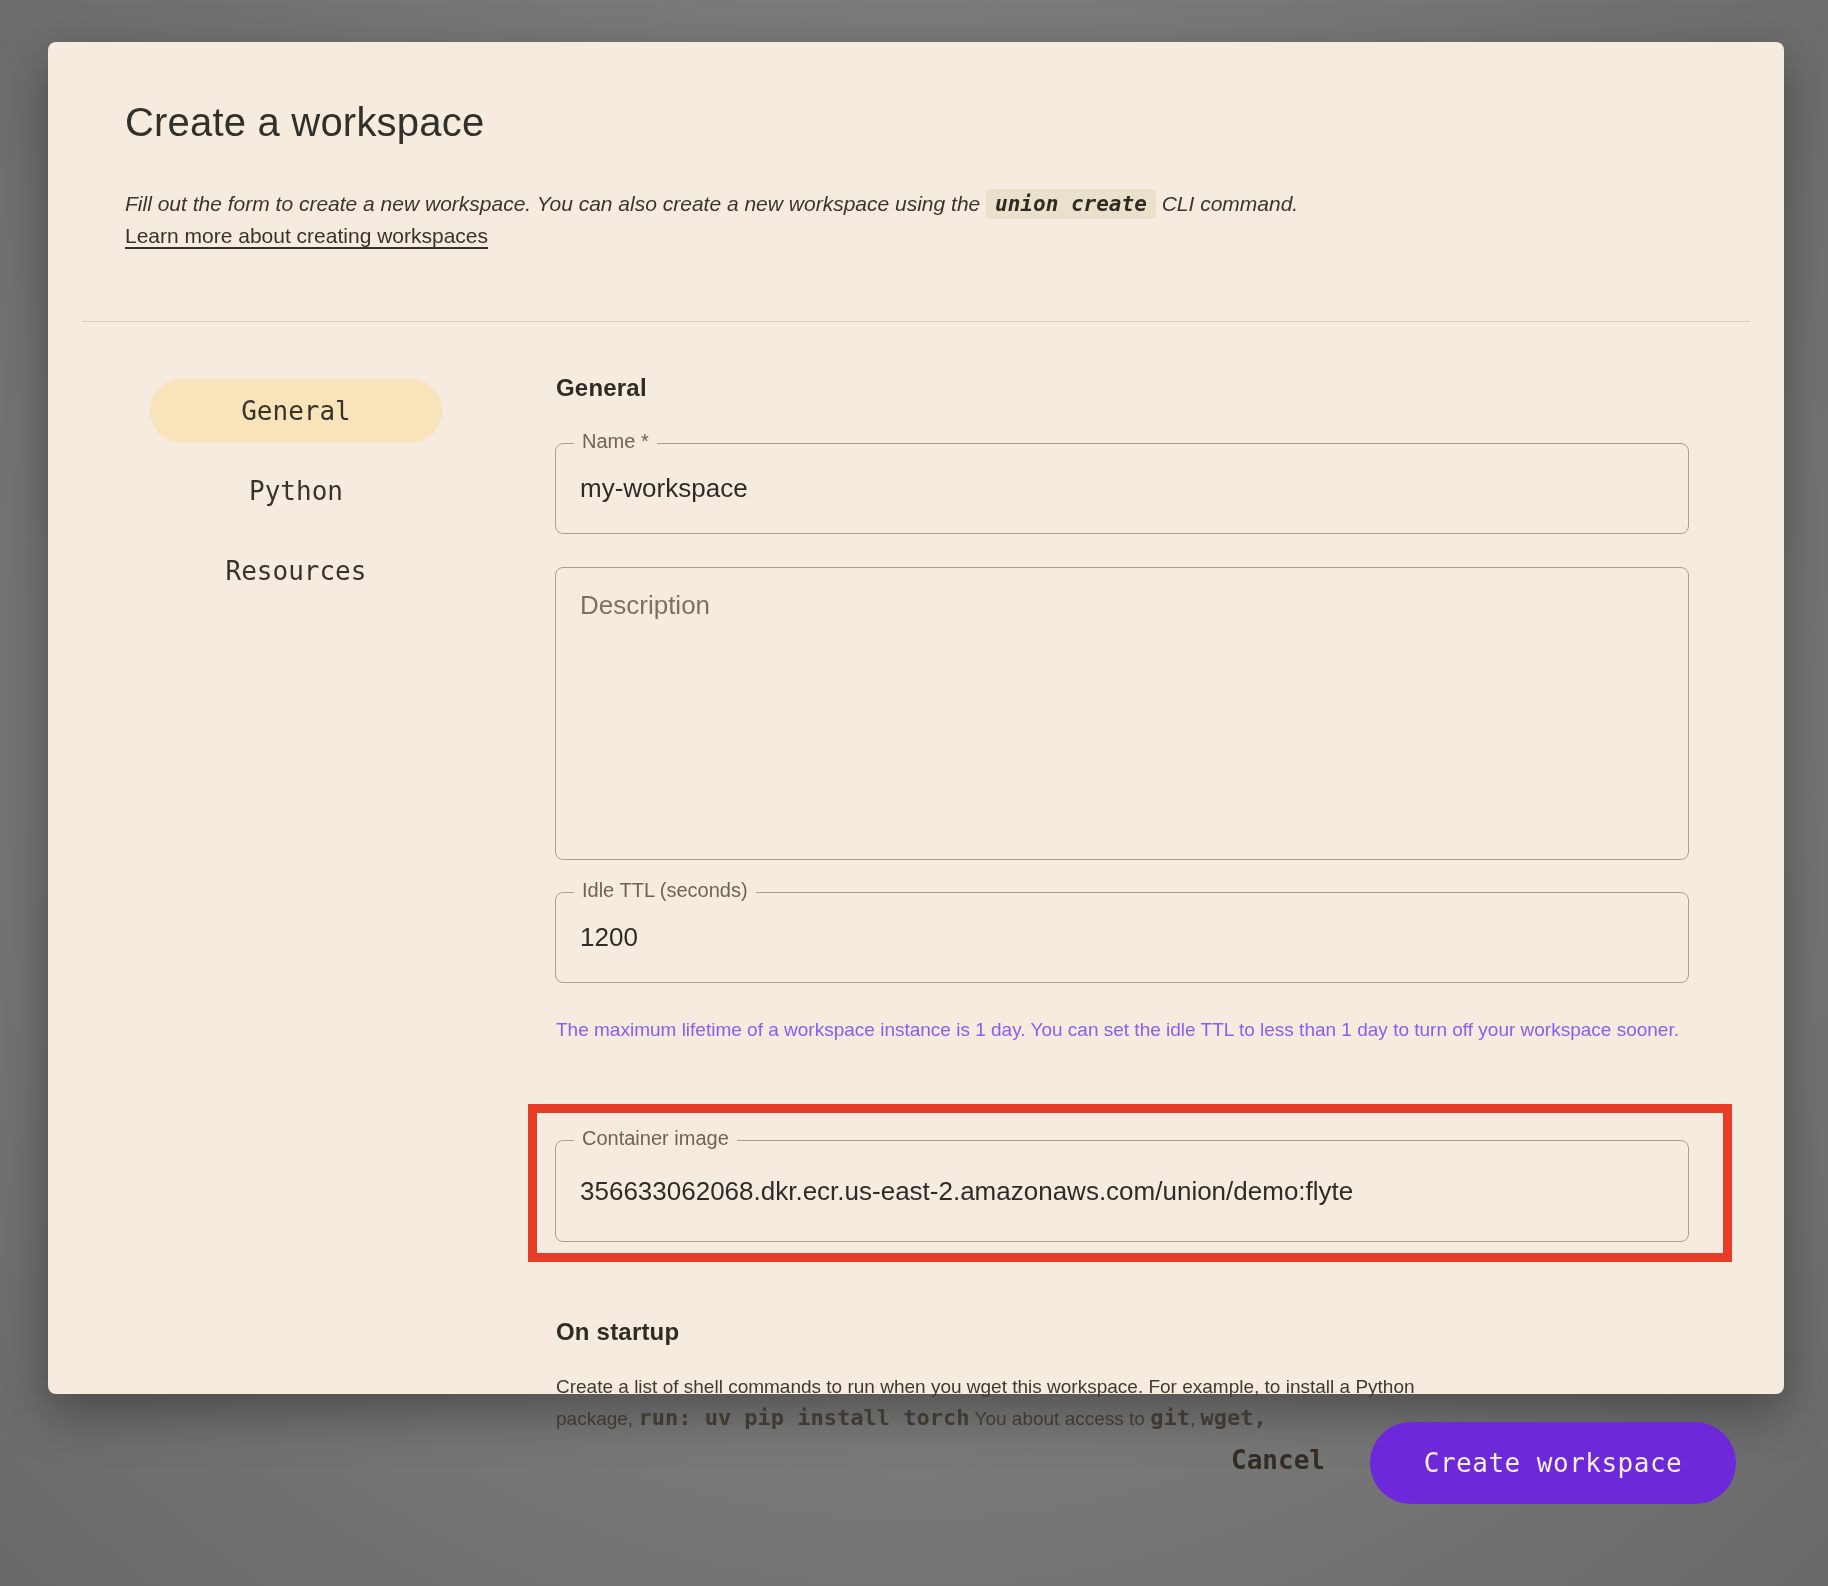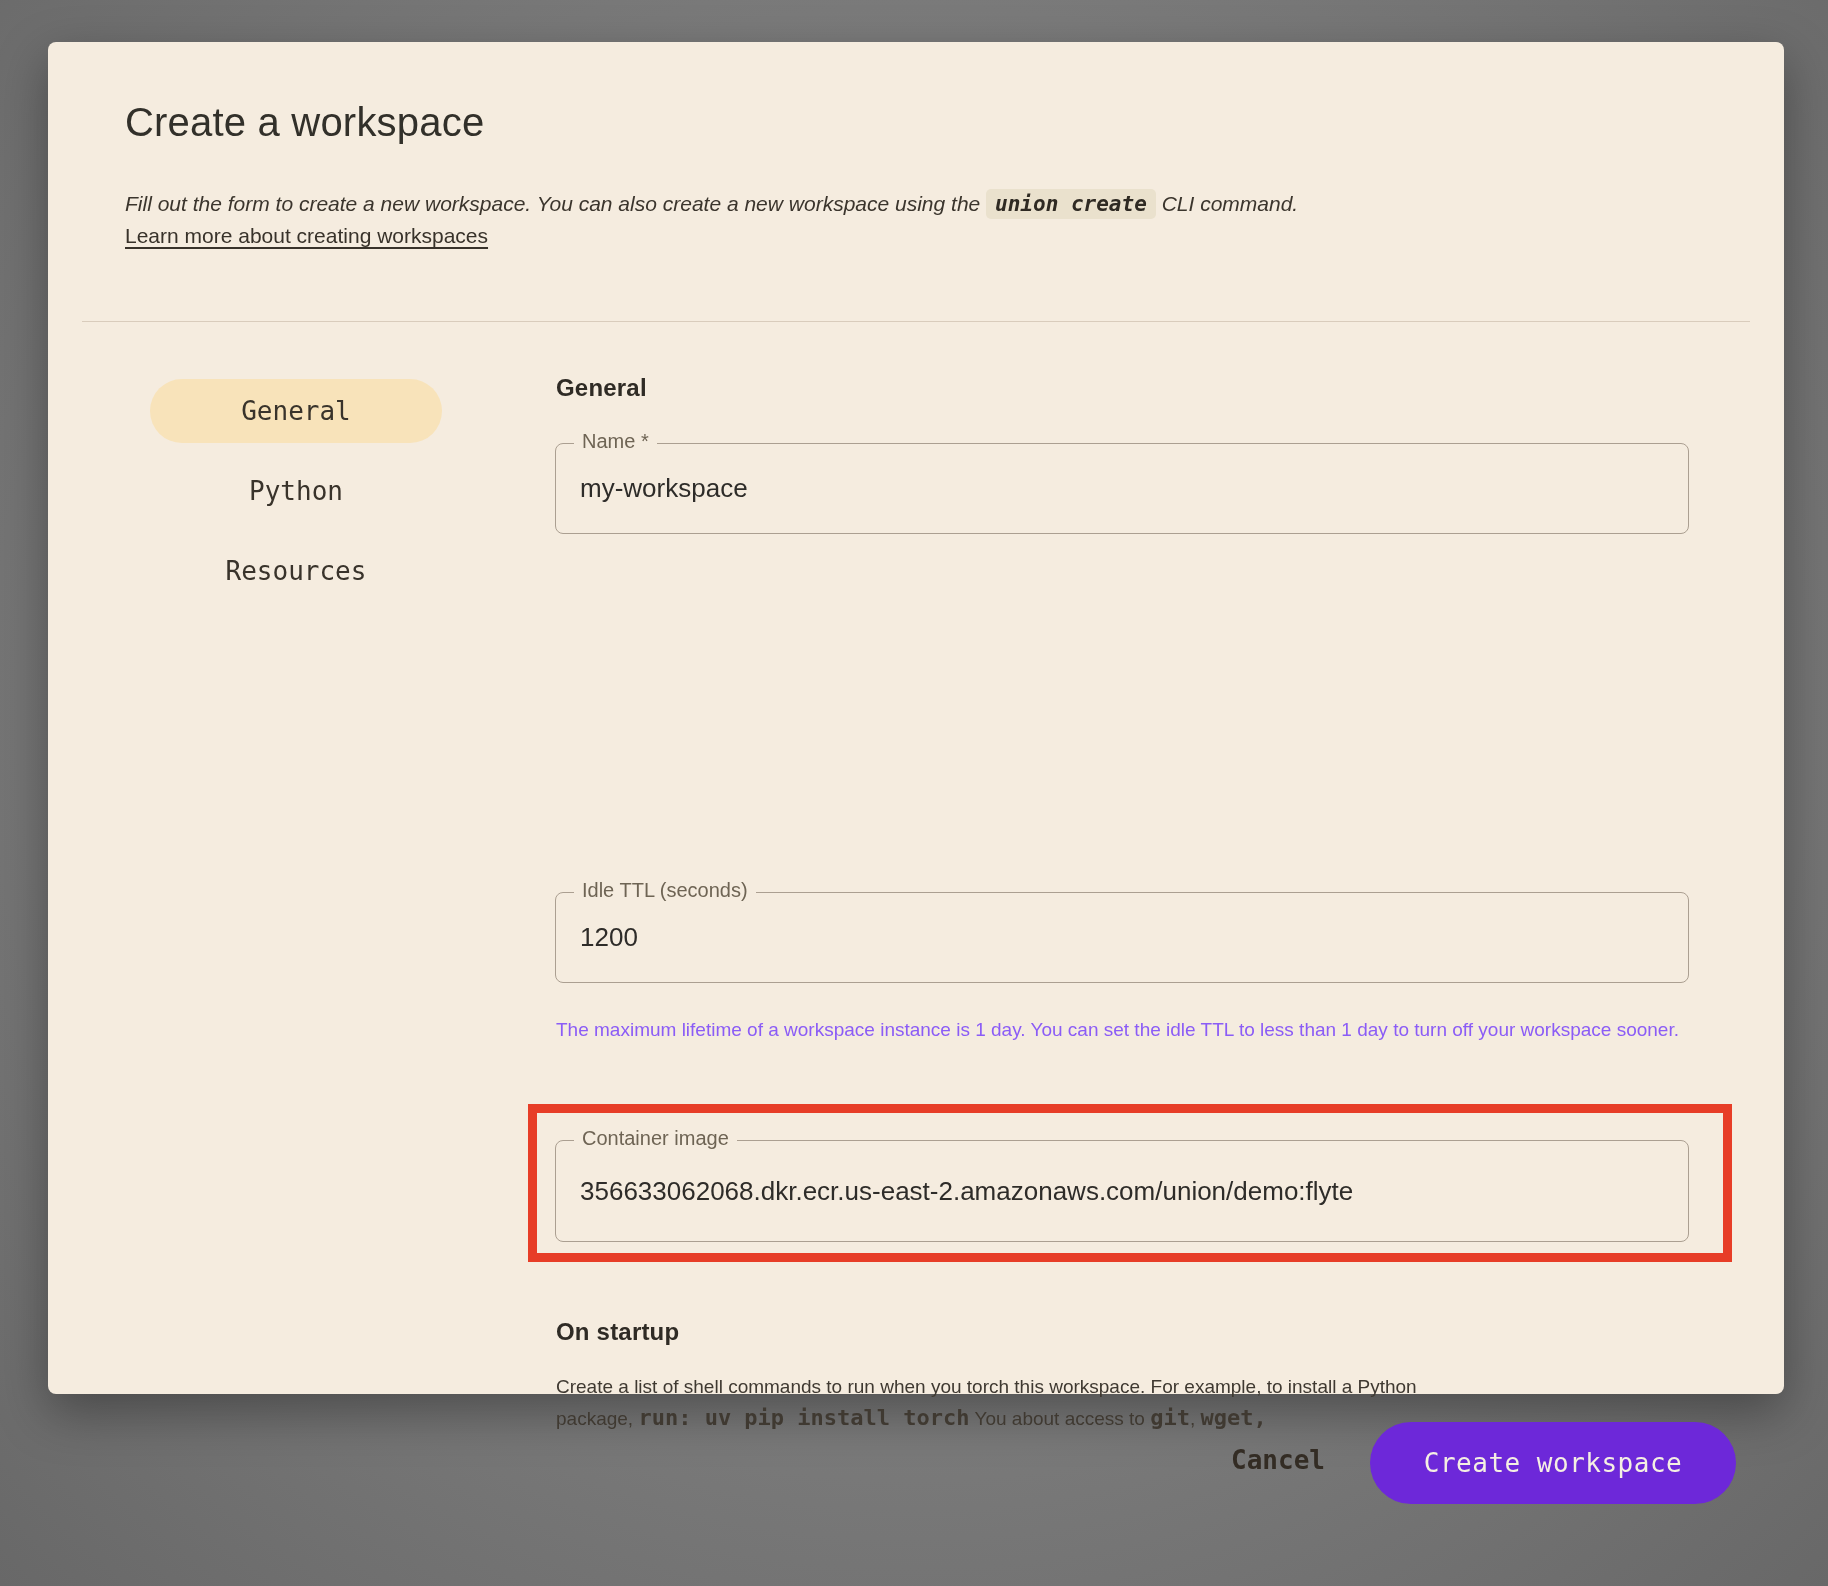--- a/index.html
+++ b/index.html
@@ -118,37 +118,40 @@
       <div class="tab">Resources</div>
     </div>
 
     <div class="abs section-heading" style="top:332px;">General</div>
 
     <div class="abs field" style="top:401px;height:89px;">
       <span class="field-label">Name *</span>
       <input class="field-input" type="text" value="my-workspace" style="">
     </div>
 
+    <div class="abs textarea-box">
+      <span class="placeholder">Description</span>
+    </div>
 
     <div class="abs field" style="top:850px;height:89px;">
       <span class="field-label">Idle TTL (seconds)</span>
       <input class="field-input" type="text" value="1200" style="">
     </div>
 
     <div class="abs helper">The maximum lifetime of a workspace instance is 1 day. You can set the idle TTL to less than 1 day to turn off your workspace sooner.</div>
 
     <div class="abs red-annotation"></div>
     <div class="abs field" style="top:1098px;height:100px;">
       <span class="field-label">Container image</span>
       <input class="field-input" type="text" value="356633062068.dkr.ecr.us-east-2.amazonaws.com/union/demo:flyte" style="">
     </div>
 
     <div class="abs section-heading" style="top:1276px;">On startup</div>
 
-    <div class="abs startup-para" style="top:1331px;">Create a list of shell commands to run when you torch this workspace. For example, to install a Python</div>
+    <div class="abs startup-para" style="top:1331px;">Create a list of shell commands to run when you wget this workspace. For example, to install a Python</div>
 
     <div class="abs startup-para" style="top:1362px;">
       <span>package, </span><span class="inline-mono">run: uv pip install torch</span><span> You about access to </span><span class="inline-mono">git</span><span>, </span><span class="inline-mono">wget,</span>
     </div>
 
     <div class="abs footer-cancel">Cancel</div>
     <button class="abs footer-submit">Create workspace</button>
 
   </div>
 </div>

